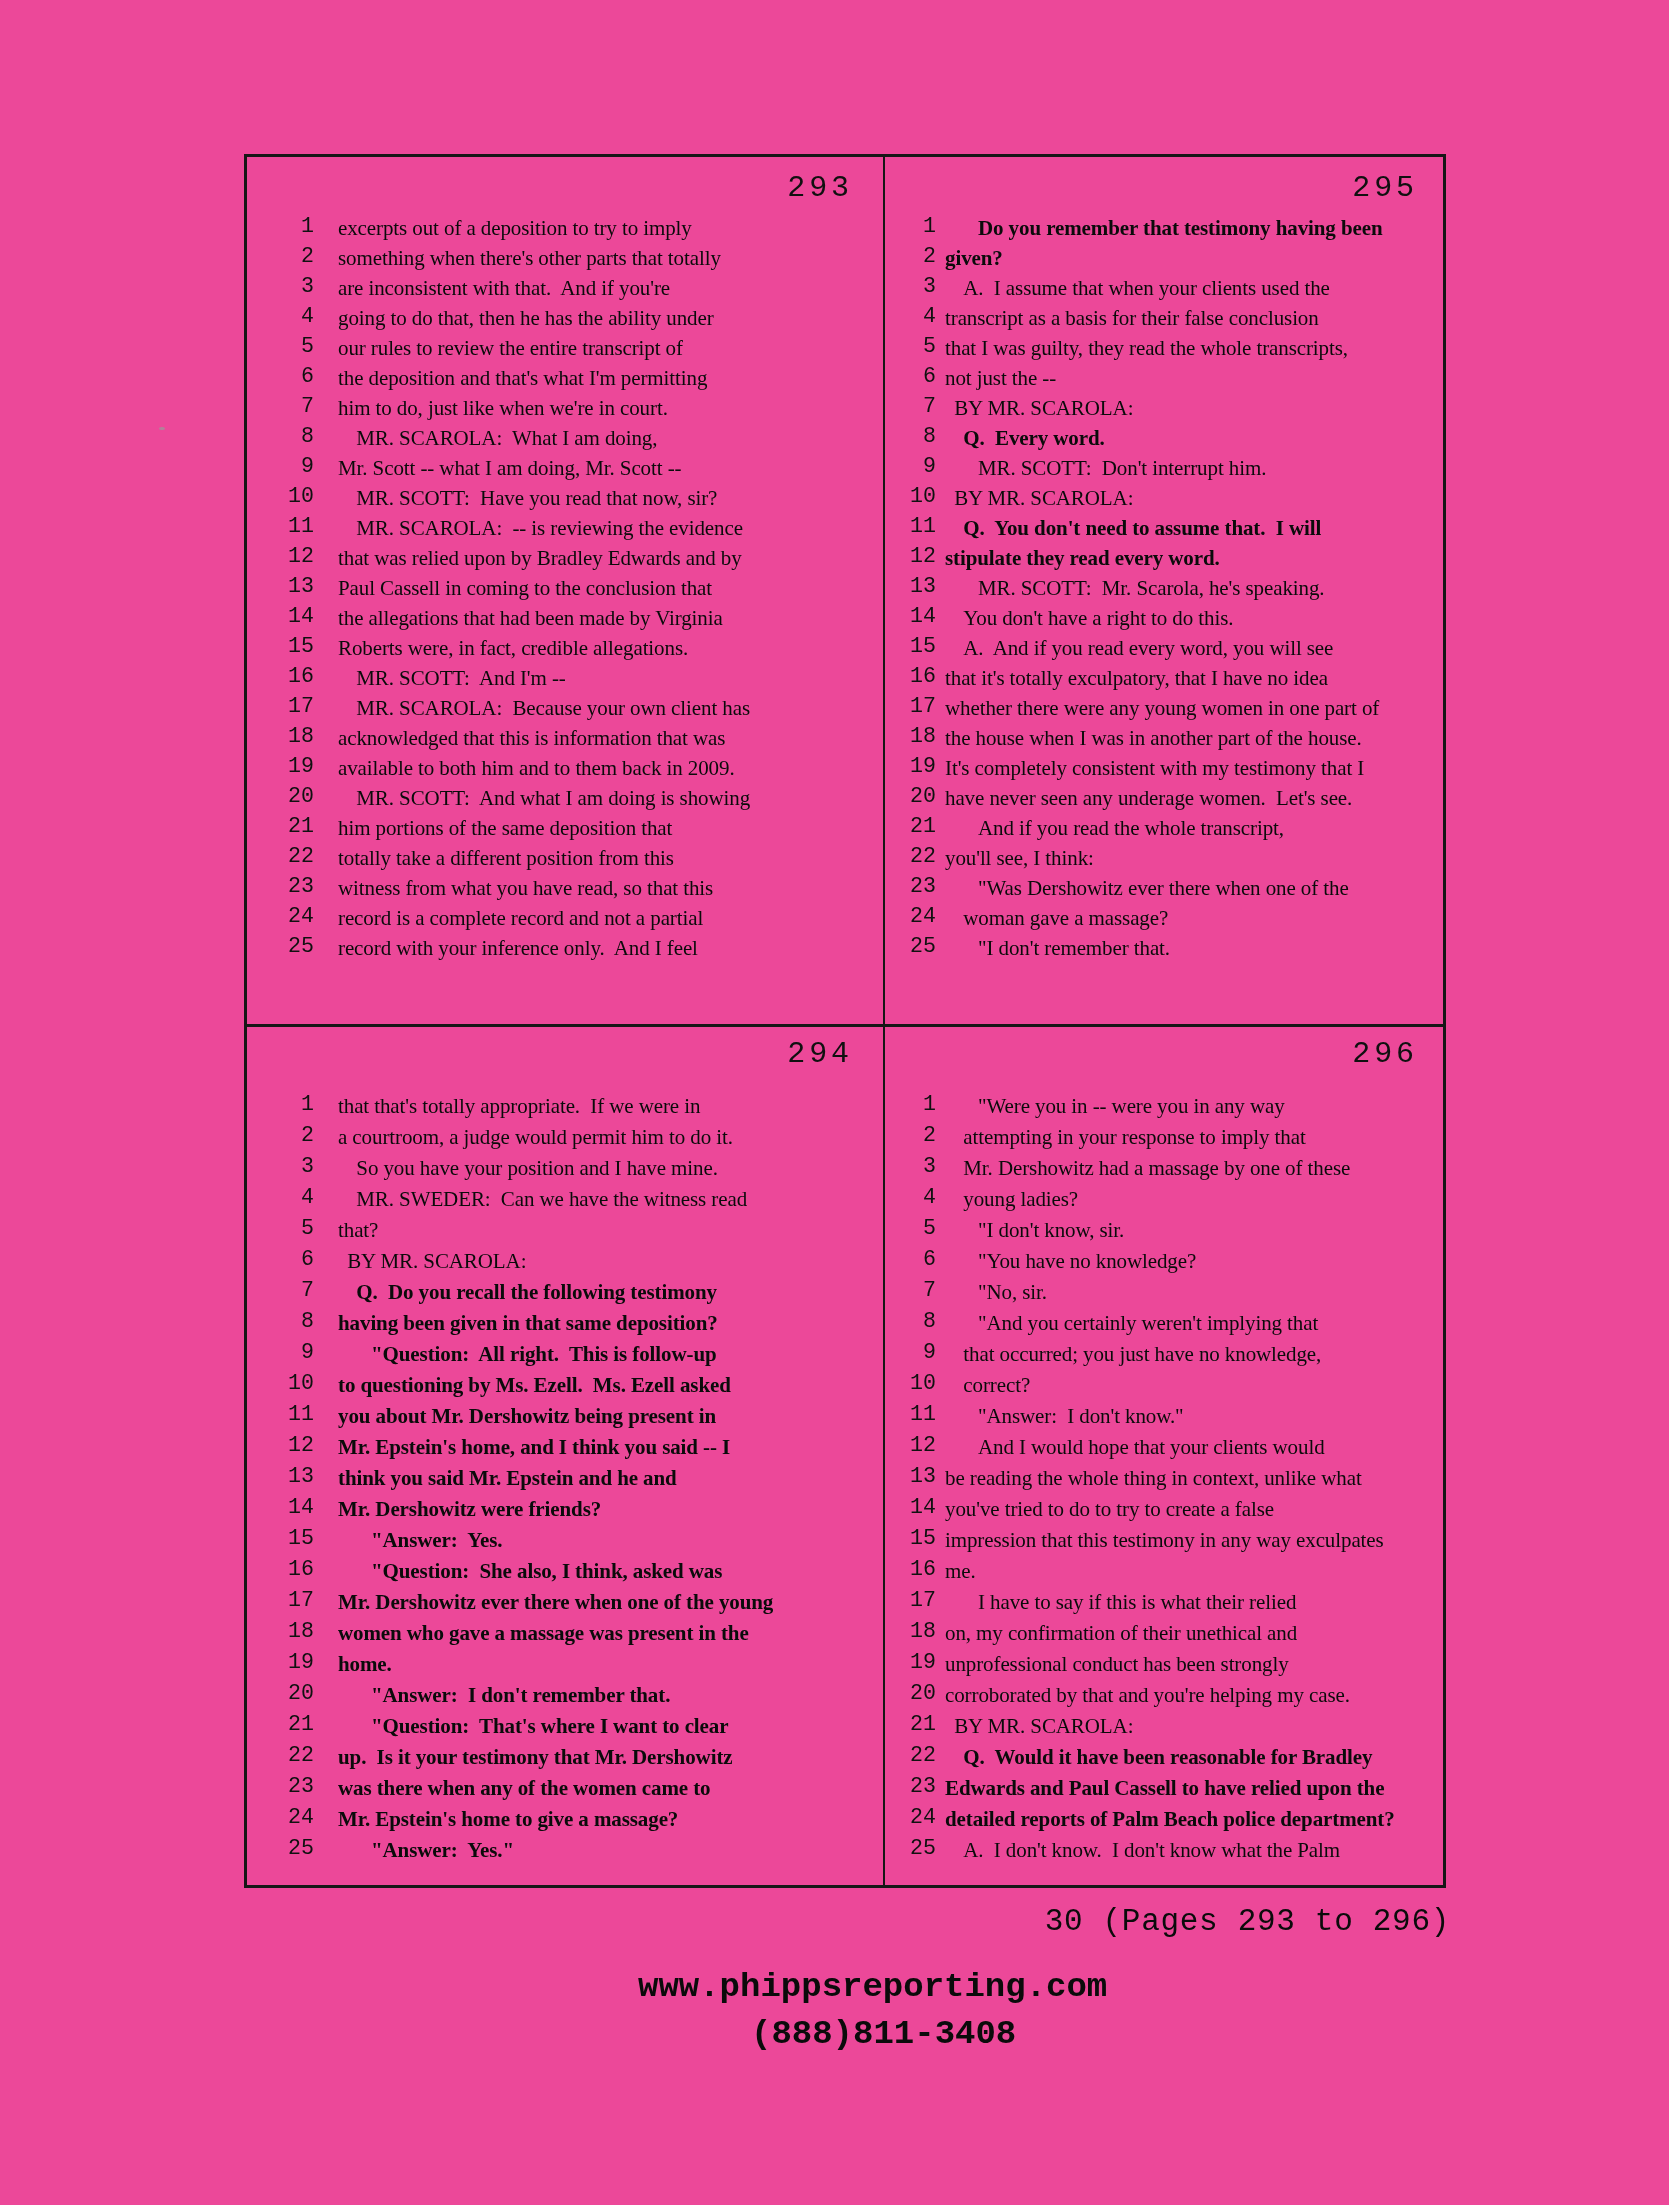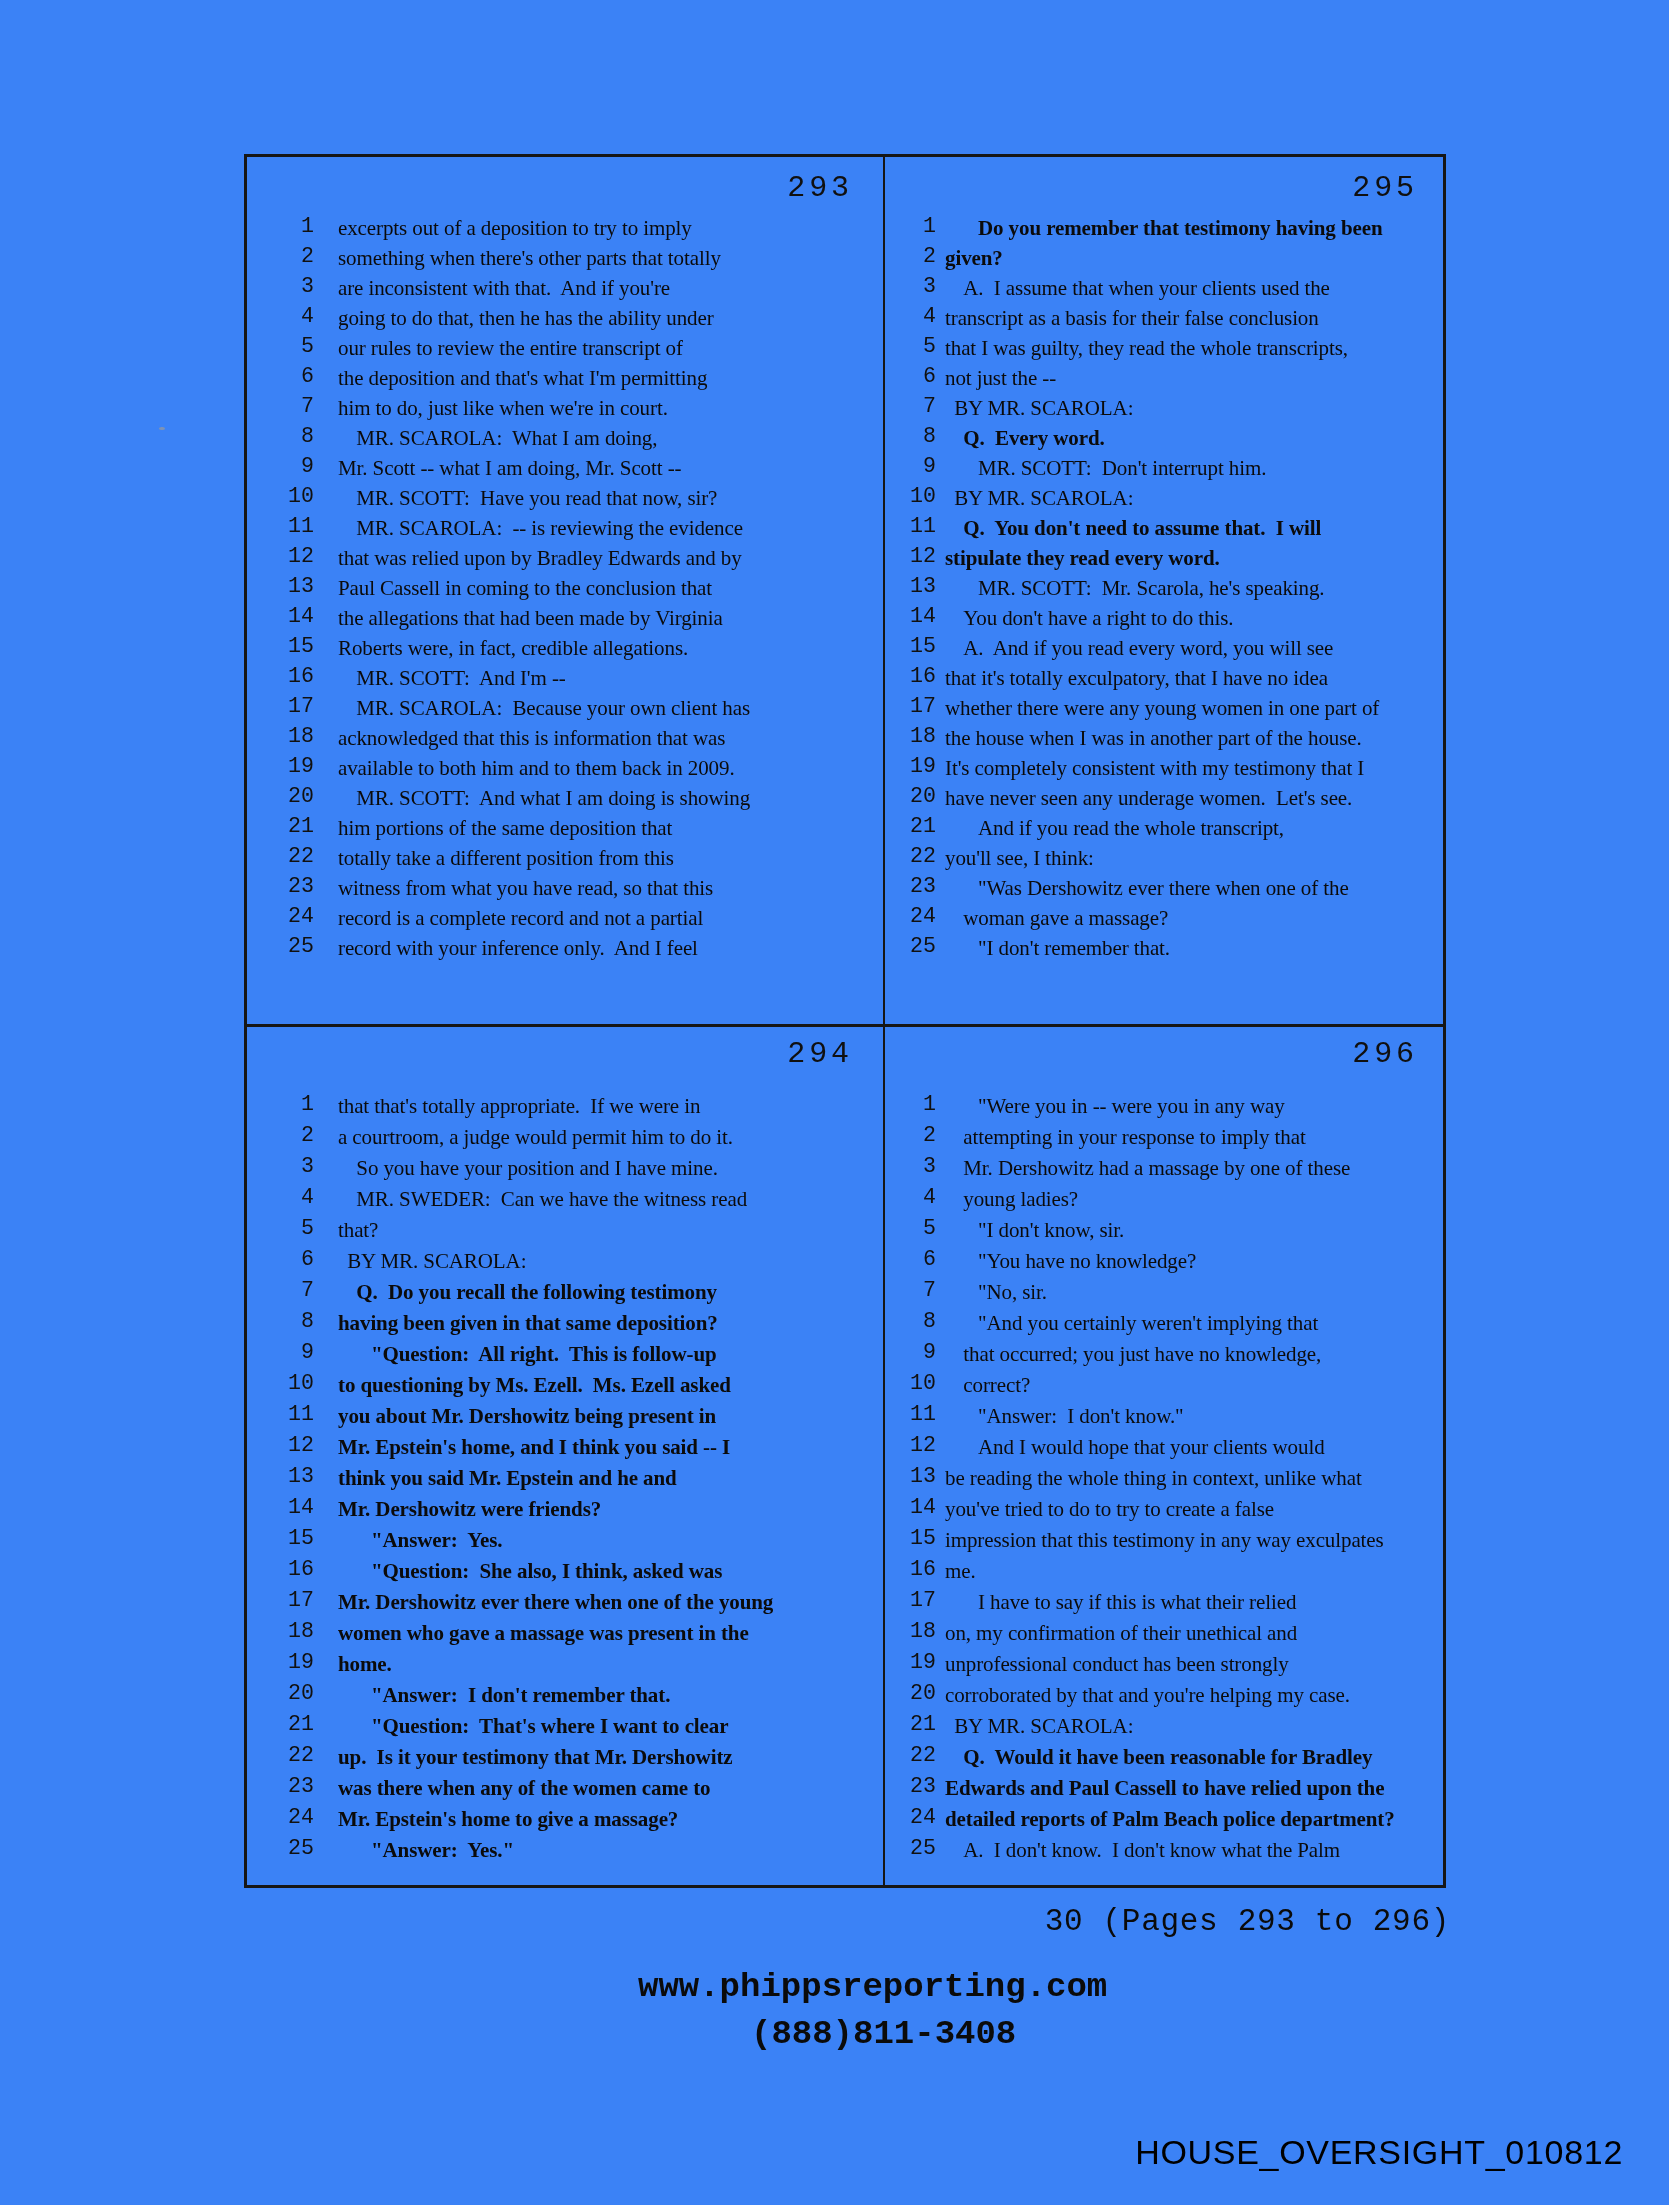--- a/index.html
+++ b/index.html
@@ -1,17 +1,17 @@
 <!DOCTYPE html>
 <html style="font-size:10.5px"><head>
 <meta charset="utf-8">
 <style>
   html,body{margin:0;padding:0;background:#e8e8e8;}
   .sheet{
-    position:relative;width:1669px;height:2205px;background:#3b82f6;
+    position:relative;width:1669px;height:2205px;background:#ec4899;
     font-family:"Liberation Serif",serif;color:#0b0b0b;overflow:hidden;
   }
   .frame{
     position:absolute;left:244px;top:154px;width:1202px;height:1734px;
     border:3.3px solid #161616;box-sizing:border-box;
   }
   .vdiv{position:absolute;top:0;bottom:0;left:636px;width:2px;background:#161616;}
   .hdiv{position:absolute;left:0;right:0;top:867px;height:2.6px;background:#161616;}
   .pagenum{
     position:absolute;font-family:"Liberation Mono",monospace;font-size:30px;
@@ -486,16 +486,15 @@
         <div class="row">
           <span class="ln">25</span>
           <span class="lt" style="padding-left: 18.3px;">A.  I don't know.  I don't know what the Palm</span>
         </div>
       </div>
   </section>
 
   <div class="f-pageinfo">30 (Pages 293 to 296)</div>
   <div class="f-site">www.phippsreporting.com</div>
   <div class="f-phone">(888)811-3408</div>
-  <div class="f-stamp">HOUSE_OVERSIGHT_010812</div>
 
 </div>
 
 
 </body></html>

